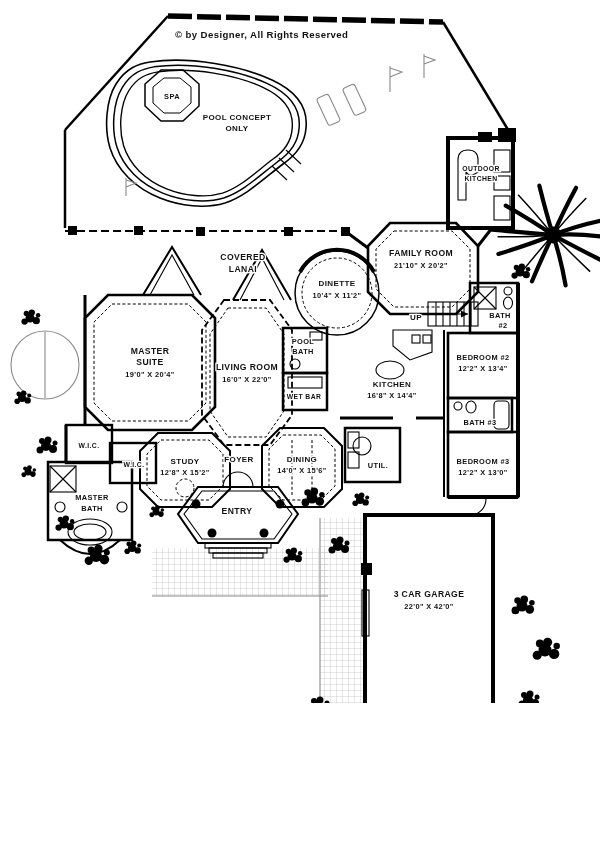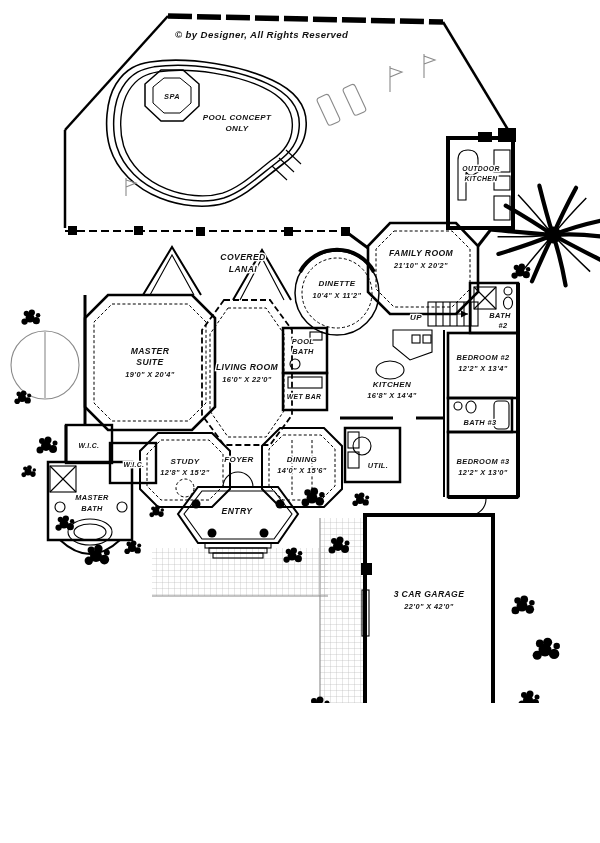--- a/index.html
+++ b/index.html
@@ -1,17 +1,17 @@
 <!DOCTYPE html>
 <html><head>
 <meta charset="utf-8">
 <style>
   html,body{margin:0;padding:0;background:#fff;}
   .sheet{position:relative;width:600px;height:703px;background:#fff;overflow:hidden;
-         font-family:"Liberation Sans",sans-serif;font-style:italic;}
+         font-family:"Liberation Sans",sans-serif;}
   svg{display:block}
   text{font-family:"Liberation Sans",sans-serif;font-weight:bold;fill:#111;
        letter-spacing:.4px;paint-order:stroke;stroke:#fff;stroke-width:2.6px;
        text-anchor:middle;}
   .t8{font-size:8.6px}.t8s{font-size:8px}.t7{font-size:7.4px}.t65{font-size:6.8px}
   .cr{font-size:9.6px;text-anchor:start;stroke-width:0}
   .wall{stroke:#000;fill:none}
   .dash{stroke:#000;fill:none;stroke-dasharray:3 2.2;stroke-width:1}
   .thin{stroke:#000;fill:none;stroke-width:1.1}
   .lite{stroke:#8a8a8a;fill:none;stroke-width:1.1}

